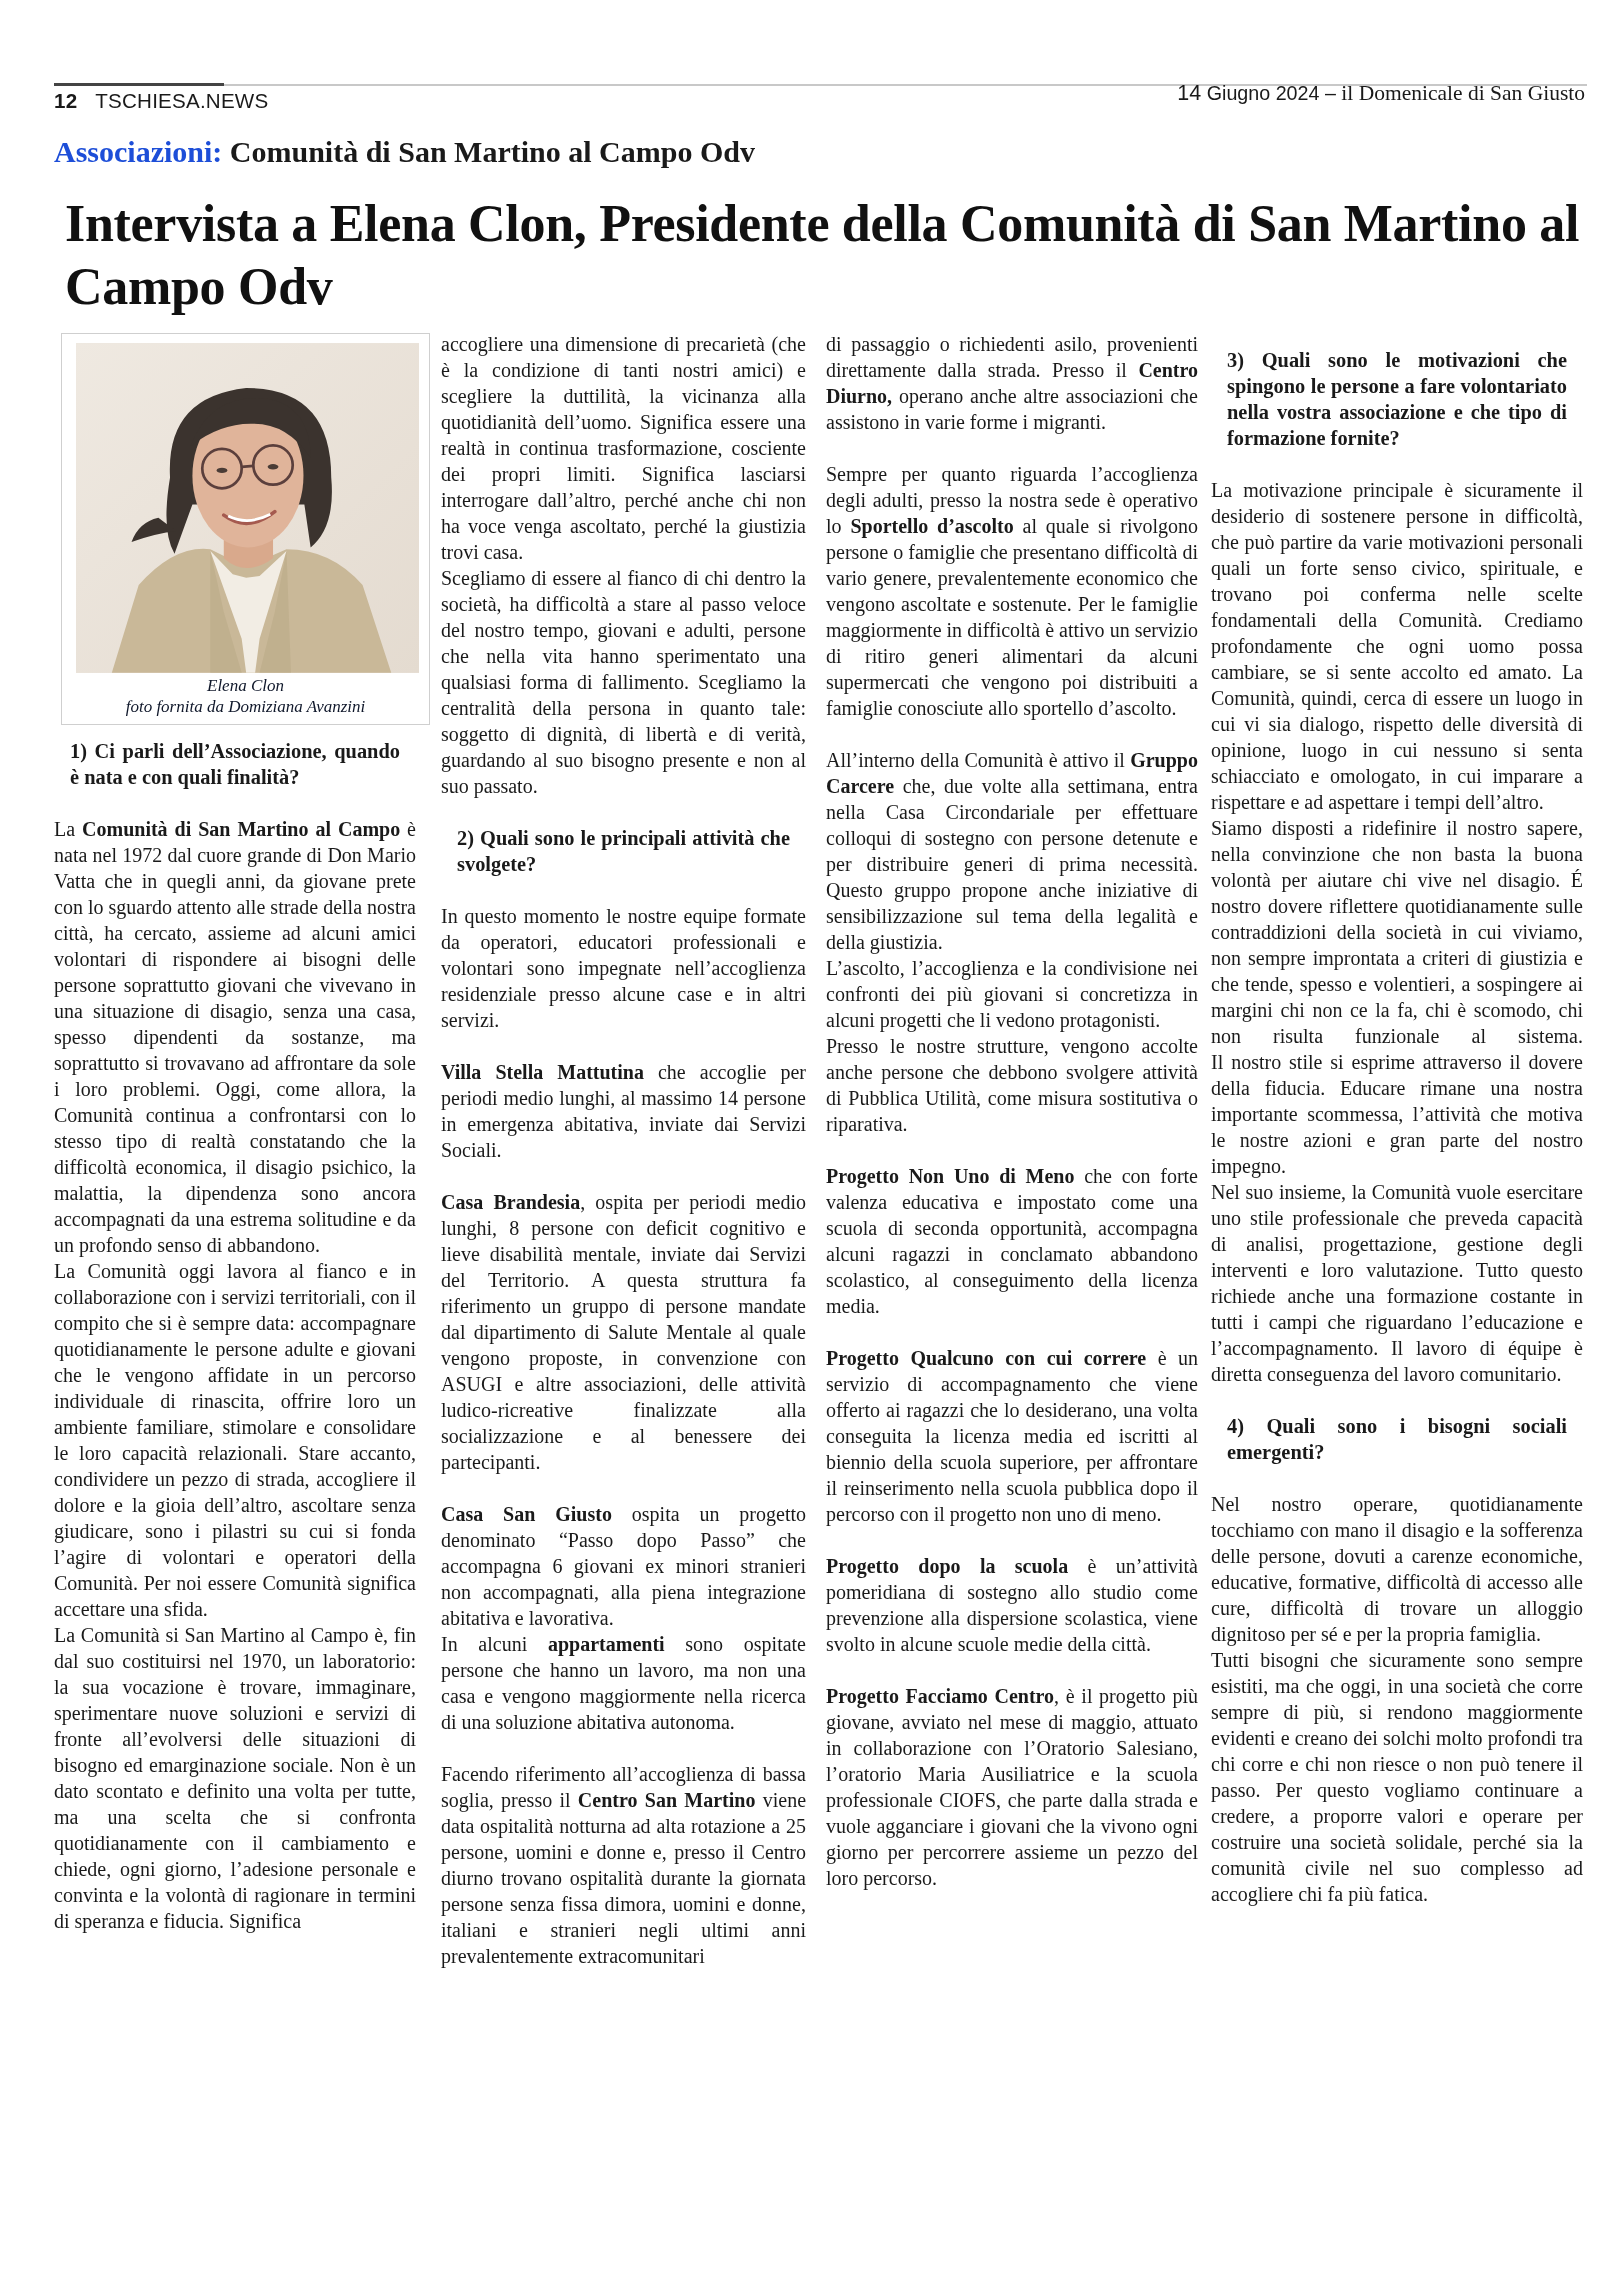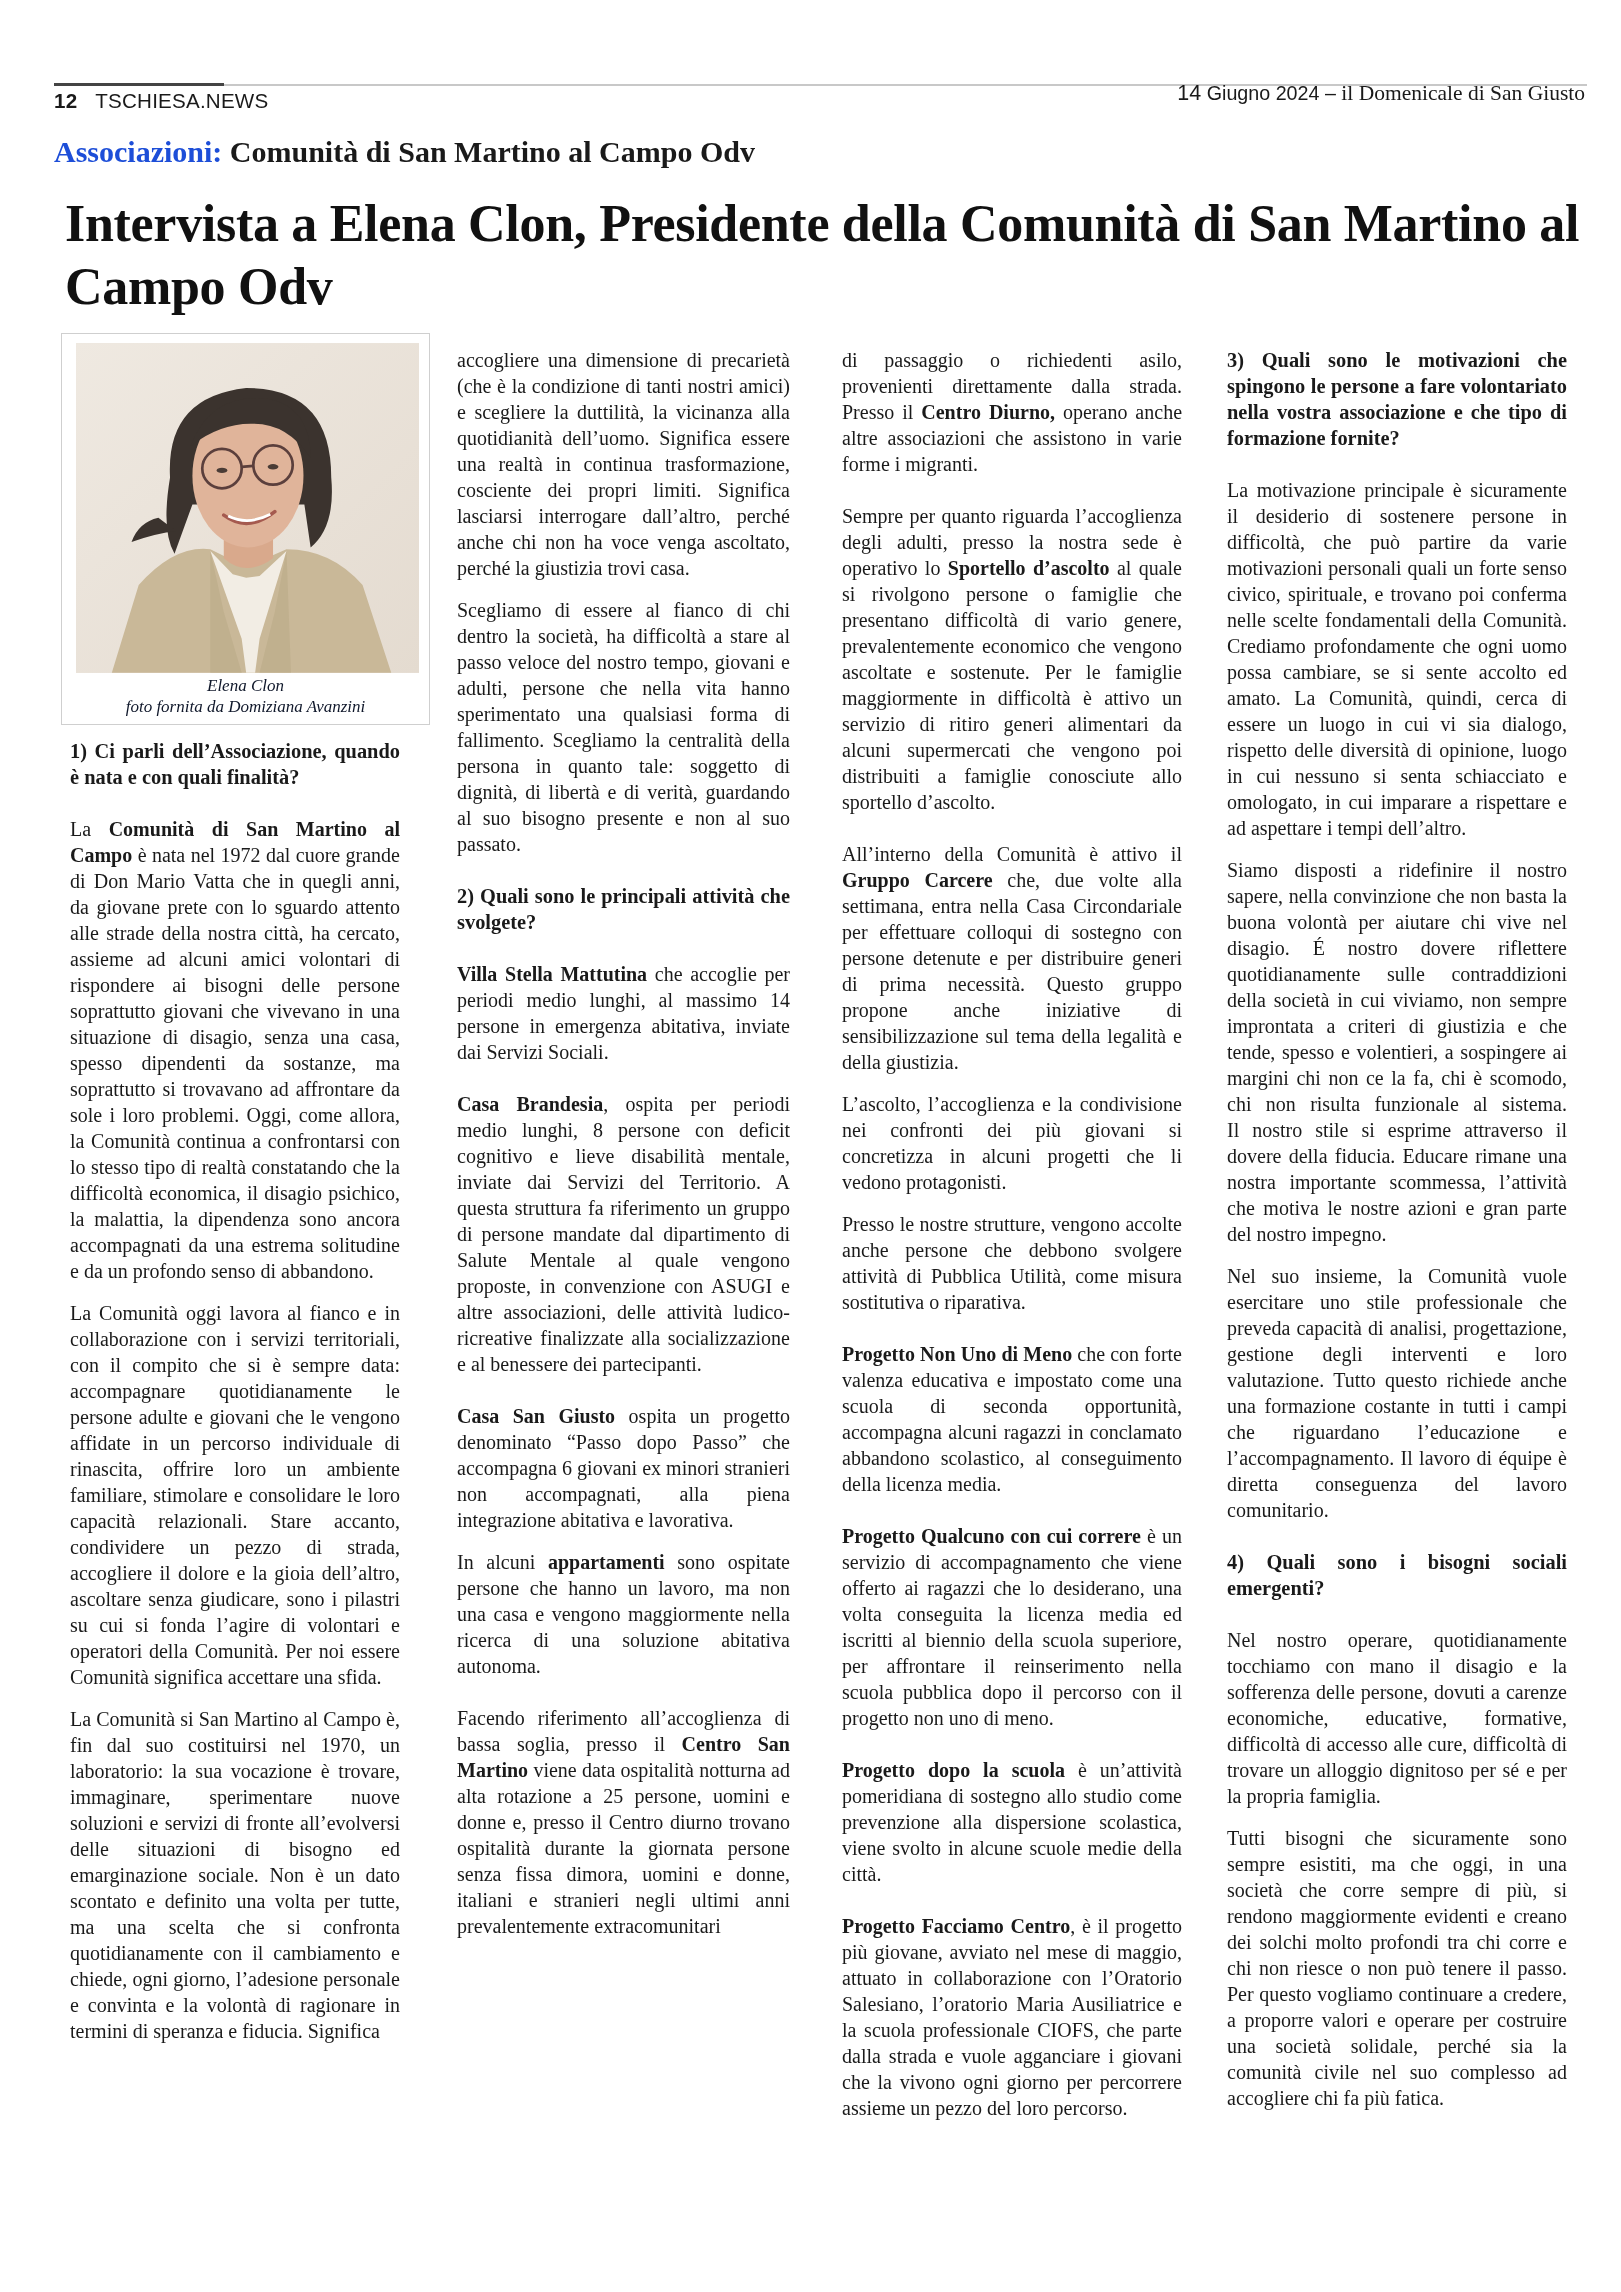--- a/index.html
+++ b/index.html
@@ -17,21 +17,21 @@
   .header-right .date .day { font-size: 21.5px; }
   .header-right .pub { font-family: "Liberation Serif", "DejaVu Serif", serif; font-size: 21.5px; }
 
   .kicker { position: absolute; left: 54px; top: 133px; font-size: 30px; font-weight: bold; line-height: 38px; white-space: nowrap; }
   .kicker .section { color: #1d4ed8; }
   .kicker .topic { color: #1a1a1a; }
 
   .title { position: absolute; left: 54px; top: 181px; width: 1522px; font-size: 52px; font-weight: bold; line-height: 63px; color: #111; letter-spacing: -0.3px; }
 
   .col { position: absolute; top: 331px; font-size: 20px; line-height: 26px; text-align: justify; hyphens: manual; }
-  .col p { margin: 16px; }
+  .col p { margin: 0; }
   .col p.gap { margin-top: 26px; }
   .col .q { font-weight: bold; font-size: 20.4px; line-height: 26px; text-align: justify; margin: 16px; }
   .col b { font-weight: bold; }
   .col1 { left: 54px; width: 362px; }
   .col2 { left: 441px; width: 365px; }
   .col3 { left: 826px; width: 372px; }
   .col4 { left: 1211px; width: 372px; }
 
   .photo-box { position: absolute; left: 61px; top: 333px; width: 367px; height: 390px; border: 1.3px solid #cfcfcf; background: #fff; }
   .photo { position: absolute; left: 14.3px; top: 9px; width: 343px; height: 330px; overflow: hidden; background: #ece7df; }
@@ -104,20 +104,21 @@
   <p class="q body-start">1) Ci parli dell’Associazione, quando è nata e con quali finalità?</p>
   <p class="gap"><span>La </span><b>Comunità di San Martino al Campo</b><span> è nata nel 1972 dal cuore grande di Don Mario Vatta che in quegli anni, da giovane prete con lo sguardo attento alle strade della nostra città, ha cercato, assieme ad alcuni amici volontari di rispondere ai bisogni delle persone soprattutto giovani che vivevano in una situazione di disagio, senza una casa, spesso dipendenti da sostanze, ma soprattutto si trovavano ad affrontare da sole i loro problemi. Oggi, come allora, la Comunità continua a confrontarsi con lo stesso tipo di realtà constatando che la difficoltà economica, il disagio psichico, la malattia, la dipendenza sono ancora accompagnati da una estrema solitudine e da un profondo senso di abbandono.</span></p>
   <p> La Comunità oggi lavora al fianco e in collaborazione con i servizi territoriali, con il compito che si è sempre data: accompagnare quotidianamente le persone adulte e giovani che le vengono affidate in un percorso individuale di rinascita, offrire loro un ambiente familiare, stimolare e consolidare le loro capacità relazionali. Stare accanto, condividere un pezzo di strada, accogliere il dolore e la gioia dell’altro, ascoltare senza giudicare, sono i pilastri su cui si fonda l’agire di volontari e operatori della Comunità. Per noi essere Comunità significa accettare una sfida.</p>
   <p>La Comunità si San Martino al Campo è, fin dal suo costituirsi nel 1970, un laboratorio: la sua vocazione è trovare, immaginare, sperimentare nuove soluzioni e servizi di fronte all’evolversi delle situazioni di bisogno ed emarginazione sociale. Non è un dato scontato e definito una volta per tutte, ma una scelta che si confronta quotidianamente con il cambiamento e chiede, ogni giorno, l’adesione personale e convinta e la volontà di ragionare in termini di speranza e fiducia. Significa</p>
 </div>
 
 <div class="col col2 serif">
   <p>accogliere una dimensione di precarietà (che è la condizione di tanti nostri amici) e scegliere la duttilità, la vicinanza alla quotidianità dell’uomo. Significa essere una realtà in continua trasformazione, cosciente dei propri limiti. Significa lasciarsi interrogare dall’altro, perché anche chi non ha voce venga ascoltato, perché la giustizia trovi casa.</p>
   <p>Scegliamo di essere al fianco di chi dentro la società, ha difficoltà a stare al passo veloce del nostro tempo, giovani e adulti, persone che nella vita hanno sperimentato una qualsiasi forma di fallimento. Scegliamo la centralità della persona in quanto tale: soggetto di dignità, di libertà e di verità, guardando al suo bisogno presente e non al suo passato.</p>
   <p class="q gap">2) Quali sono le principali attività che svolgete?</p>
+  <p class="gap">In questo momento le nostre equipe formate da operatori, educatori professionali e volontari sono impegnate nell’accoglienza residenziale presso alcune case e in altri servizi.</p>
   <p class="gap"><b>Villa Stella Mattutina</b><span> che accoglie per periodi medio lunghi, al massimo 14 persone in emergenza abitativa, inviate dai Servizi Sociali.</span></p>
   <p class="gap"><b>Casa Brandesia</b><span>, ospita per periodi medio lunghi, 8 persone con deficit cognitivo e lieve disabilità mentale, inviate dai Servizi del Territorio. A questa struttura fa riferimento un gruppo di persone mandate dal dipartimento di Salute Mentale al quale vengono proposte, in convenzione con ASUGI e altre associazioni, delle attività ludico-ricreative finalizzate alla socializzazione e al benessere dei partecipanti.</span></p>
   <p class="gap"><b>Casa San Giusto</b><span> ospita un progetto denominato “Passo dopo Passo” che accompagna 6 giovani ex minori stranieri non accompagnati, alla piena integrazione abitativa e lavorativa.</span></p>
   <p><span>In alcuni </span><b>appartamenti</b><span> sono ospitate persone che hanno un lavoro, ma non una casa e vengono maggiormente nella ricerca di una soluzione abitativa autonoma.</span></p>
   <p class="gap"><span>Facendo riferimento all’accoglienza di bassa soglia, presso il </span><b>Centro San Martino</b><span> viene data ospitalità notturna ad alta rotazione a 25 persone, uomini e donne e, presso il Centro diurno trovano ospitalità durante la giornata persone senza fissa dimora, uomini e donne, italiani e stranieri negli ultimi anni prevalentemente extracomunitari</span></p>
 </div>
 
 <div class="col col3 serif">
   <p><span>di passaggio o richiedenti asilo, provenienti direttamente dalla strada. Presso il </span><b>Centro Diurno,</b><span> operano anche altre associazioni che assistono in varie forme i migranti.</span></p>
   <p class="gap"><span>Sempre per quanto riguarda l’accoglienza degli adulti, presso la nostra sede è operativo lo </span><b>Sportello d’ascolto</b><span> al quale si rivolgono persone o famiglie che presentano difficoltà di vario genere, prevalentemente economico che vengono ascoltate e sostenute. Per le famiglie maggiormente in difficoltà è attivo un servizio di ritiro generi alimentari da alcuni supermercati che vengono poi distribuiti a famiglie conosciute allo sportello d’ascolto.</span></p>

